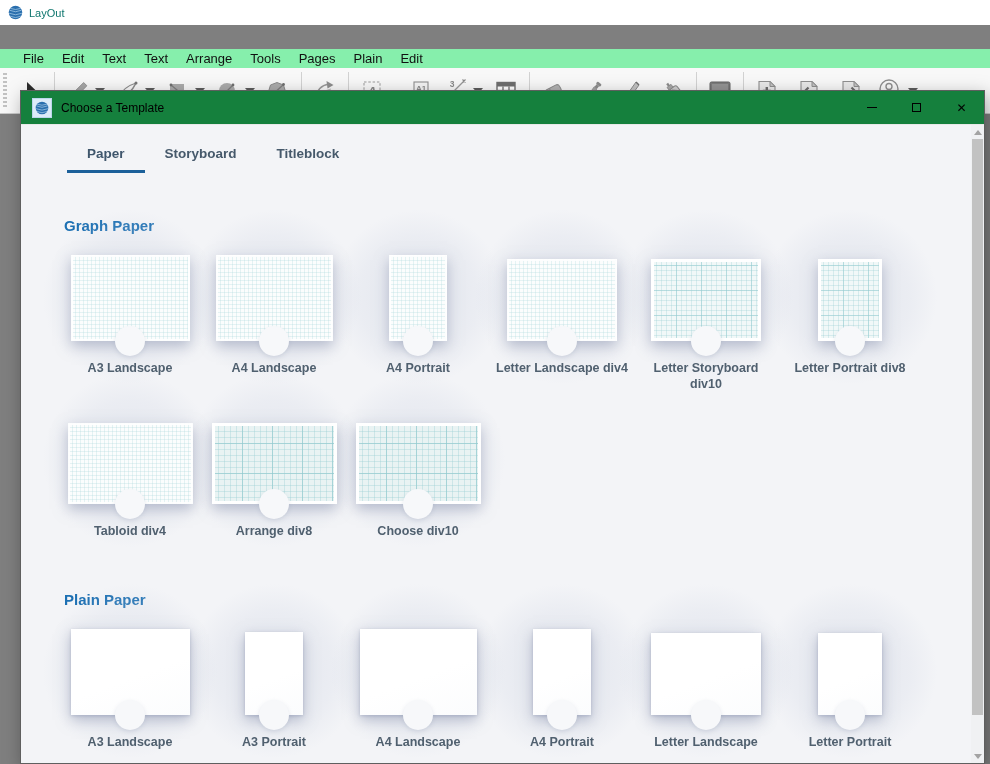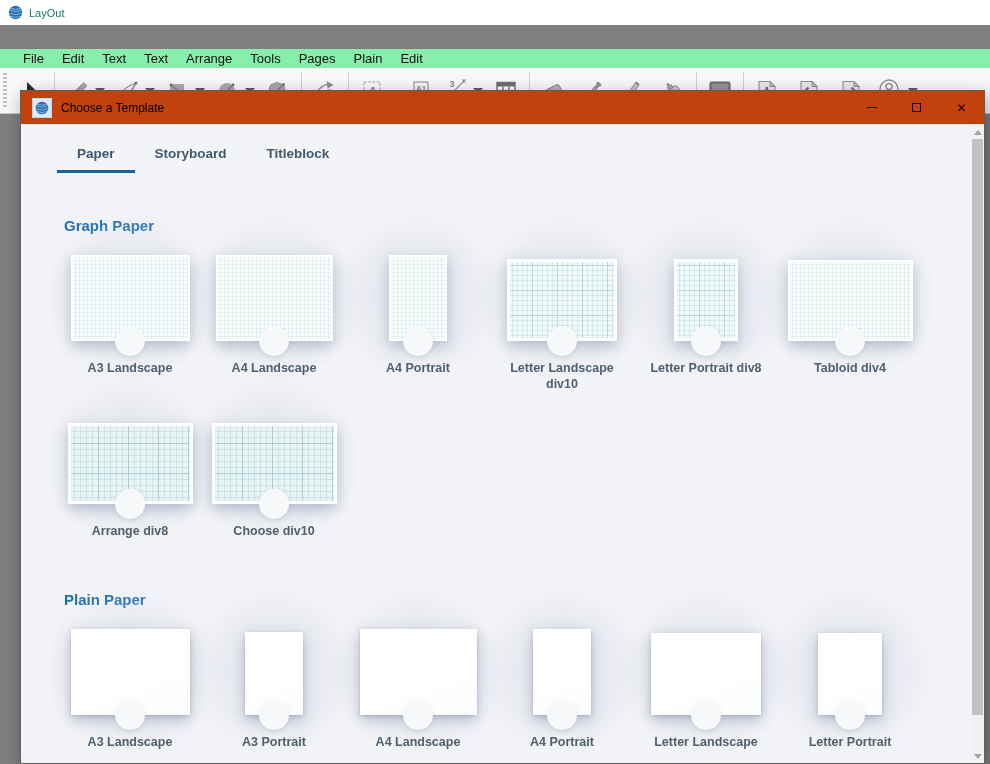--- a/index.html
+++ b/index.html
@@ -17,32 +17,32 @@
   .tsep { width:1px; height:38px; background:#d2d2d2; margin:0 7px; }
   .tbtn { width:32px; height:36px; display:flex; align-items:center; justify-content:center; }
   .caret { width:0; height:0; border-left:5px solid transparent; border-right:5px solid transparent;
     border-top:6px solid #5c5c5c; margin:0 7px 0 1px; }
   .caret-overflow { position:absolute; right:9px; bottom:6px; }
   .tbtn svg { display:block; }
 
   
   .dialog { position:absolute; left:20px; top:90px; width:965px; height:674px;
     background:#f3f4f7; border:1px solid #5f5f5f; box-shadow:3px 6px 18px rgba(0,0,0,0.35); overflow:hidden; }
-  .dlg-titlebar { height:34px; background:#c2410c; display:flex; align-items:center; padding-left:11px; border-bottom:1px solid #e8e8e8; }
+  .dlg-titlebar { height:34px; background:#15803d; display:flex; align-items:center; padding-left:11px; border-bottom:1px solid #e8e8e8; }
   .dlg-icon-box { width:20px; height:20px; background:#dcebf8; border:1px solid #bcd6ec; display:flex; align-items:center; justify-content:center; }
   .dlg-title { font-size:12px; color:#000; margin-left:9px; flex:1; }
   .dlg-btn { width:45px; height:34px; display:flex; align-items:center; justify-content:center; font-size:12px; color:#000; }
   .glyph-min { width:10px; height:1px; background:#000; display:block; }
   .glyph-max { width:9px; height:9px; border:1px solid #000; display:block; }
 
   .dlg-body { position:relative; height:638px; overflow:hidden; }
   .dlg-content { padding-top:21px; }
 
   
-  .tabs { display:flex; padding-left:36px; }
+  .tabs { display:flex; padding-left:46px; }
   .tab { font-size:13.5px; font-weight:bold; color:#46596b; padding:0 20px 9px 20px; border-bottom:3px solid transparent; cursor:default; }
   .tab.active { border-bottom-color:#1b609a; color:#3f566c; }
 
   .section-heading { margin:44px 0 0 43px; font-size:15px; font-weight:bold; color:#1d70b3; }
 
   .grid { margin:21px 0 0 37px; display:grid; grid-template-columns:repeat(6,144px); row-gap:26px; }
   .cell { display:flex; flex-direction:column; align-items:center; }
   .thumb-area { height:86px; width:100%; display:flex; align-items:flex-end; justify-content:center; position:relative; }
   .thumb-area::before { content:''; position:absolute; left:50%; bottom:-44px; width:176px; height:176px; margin-left:-88px;
     border-radius:50%; background:radial-gradient(circle, rgba(205,211,226,0.45) 0%, rgba(205,211,226,0.22) 48%, rgba(205,211,226,0) 70%); }
@@ -370,25 +370,33 @@
         <div class="cell">
           <div class="thumb-area">
             <div class="thumb port-a4 grid-fine">
                 <span class="radio"></span>
               </div>
           </div>
           <div class="cell-label">A4 Portrait</div>
         </div>
         <div class="cell">
           <div class="thumb-area">
+            <div class="thumb land-letter grid-fine">
+                <span class="radio"></span>
+              </div>
+          </div>
+          <div class="cell-label">Letter Landscape div4</div>
+        </div>
+        <div class="cell">
+          <div class="thumb-area">
             <div class="thumb land-letter grid-med">
                 <span class="radio"></span>
               </div>
           </div>
-          <div class="cell-label">Letter Landscape div10</div>
+          <div class="cell-label">Letter Storyboard div10</div>
         </div>
 
         <div class="cell">
           <div class="thumb-area">
             <div class="thumb port-letter grid-med">
                 <span class="radio"></span>
               </div>
           </div>
           <div class="cell-label">Letter Portrait div8</div>
         </div>

